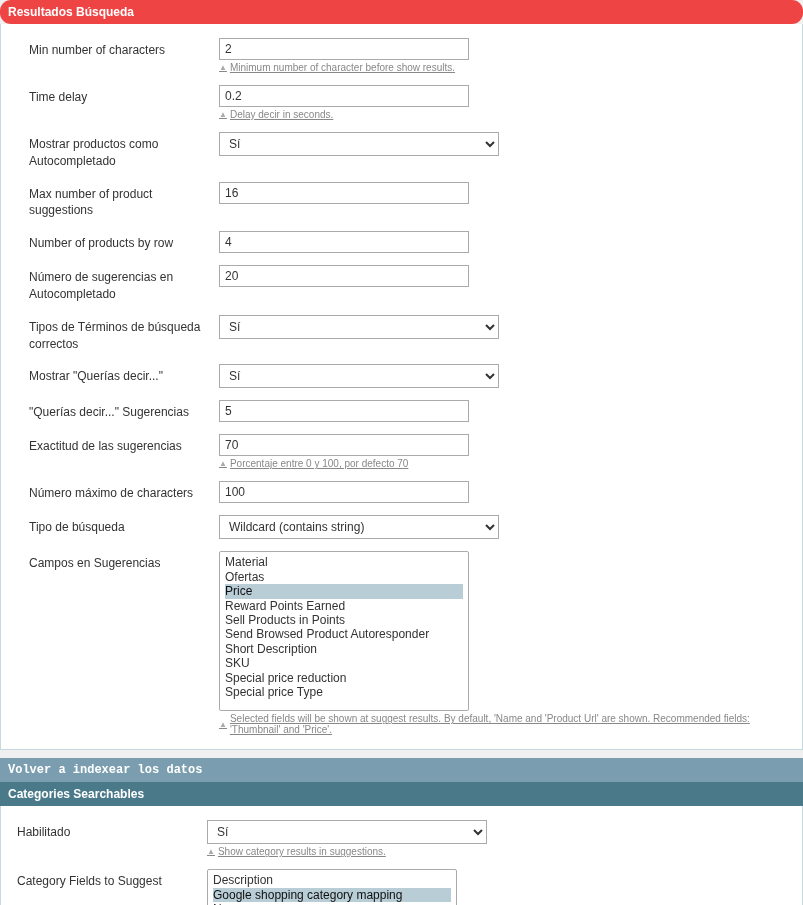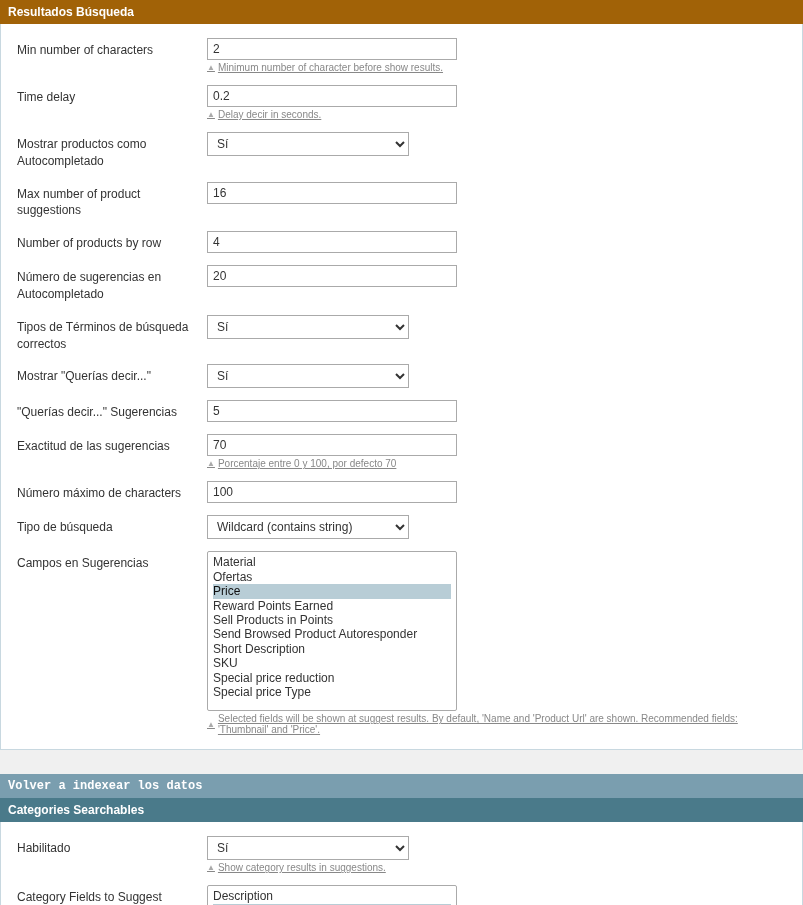--- a/index.html
+++ b/index.html
@@ -9,32 +9,33 @@
       background: #f0f0f0;
       color: #333;
     }
     .page-wrapper {
       width: 803px;
       min-height: 905px;
       background: #f0f0f0;
       padding: 0;
     }
     .section-header {
-      background: #a16207;
+      background: #ef4444;
       color: #fff;
       font-weight: bold;
       font-size: 12px;
       padding: 5px 8px;
+      border-radius: 11px;
     }
     .section-content {
       background: #fff;
       border: 1px solid #c8d8e0;
       border-top: none;
-      padding: 8px 0;
-      margin-bottom: 24px;
+      padding: 8px 12px;
+      margin-bottom: 8px;
     }
     .form-row {
       display: flex;
       align-items: flex-start;
       padding: 6px 16px;
       min-height: 28px;
     }
     .form-label {
       width: 190px;
       min-width: 190px;
@@ -49,21 +50,21 @@
     }
     input[type="text"] {
       width: 250px;
       border: 1px solid #aaa;
       padding: 3px 5px;
       font-size: 12px;
       color: #333;
       background: #fff;
     }
     select {
-      width: 202px;
+      width: 280px;
       border: 1px solid #aaa;
       padding: 3px 5px;
       font-size: 12px;
       color: #333;
       background: #fff;
       appearance: auto;
     }
     select[multiple] {
       width: 250px;
       height: 160px;

